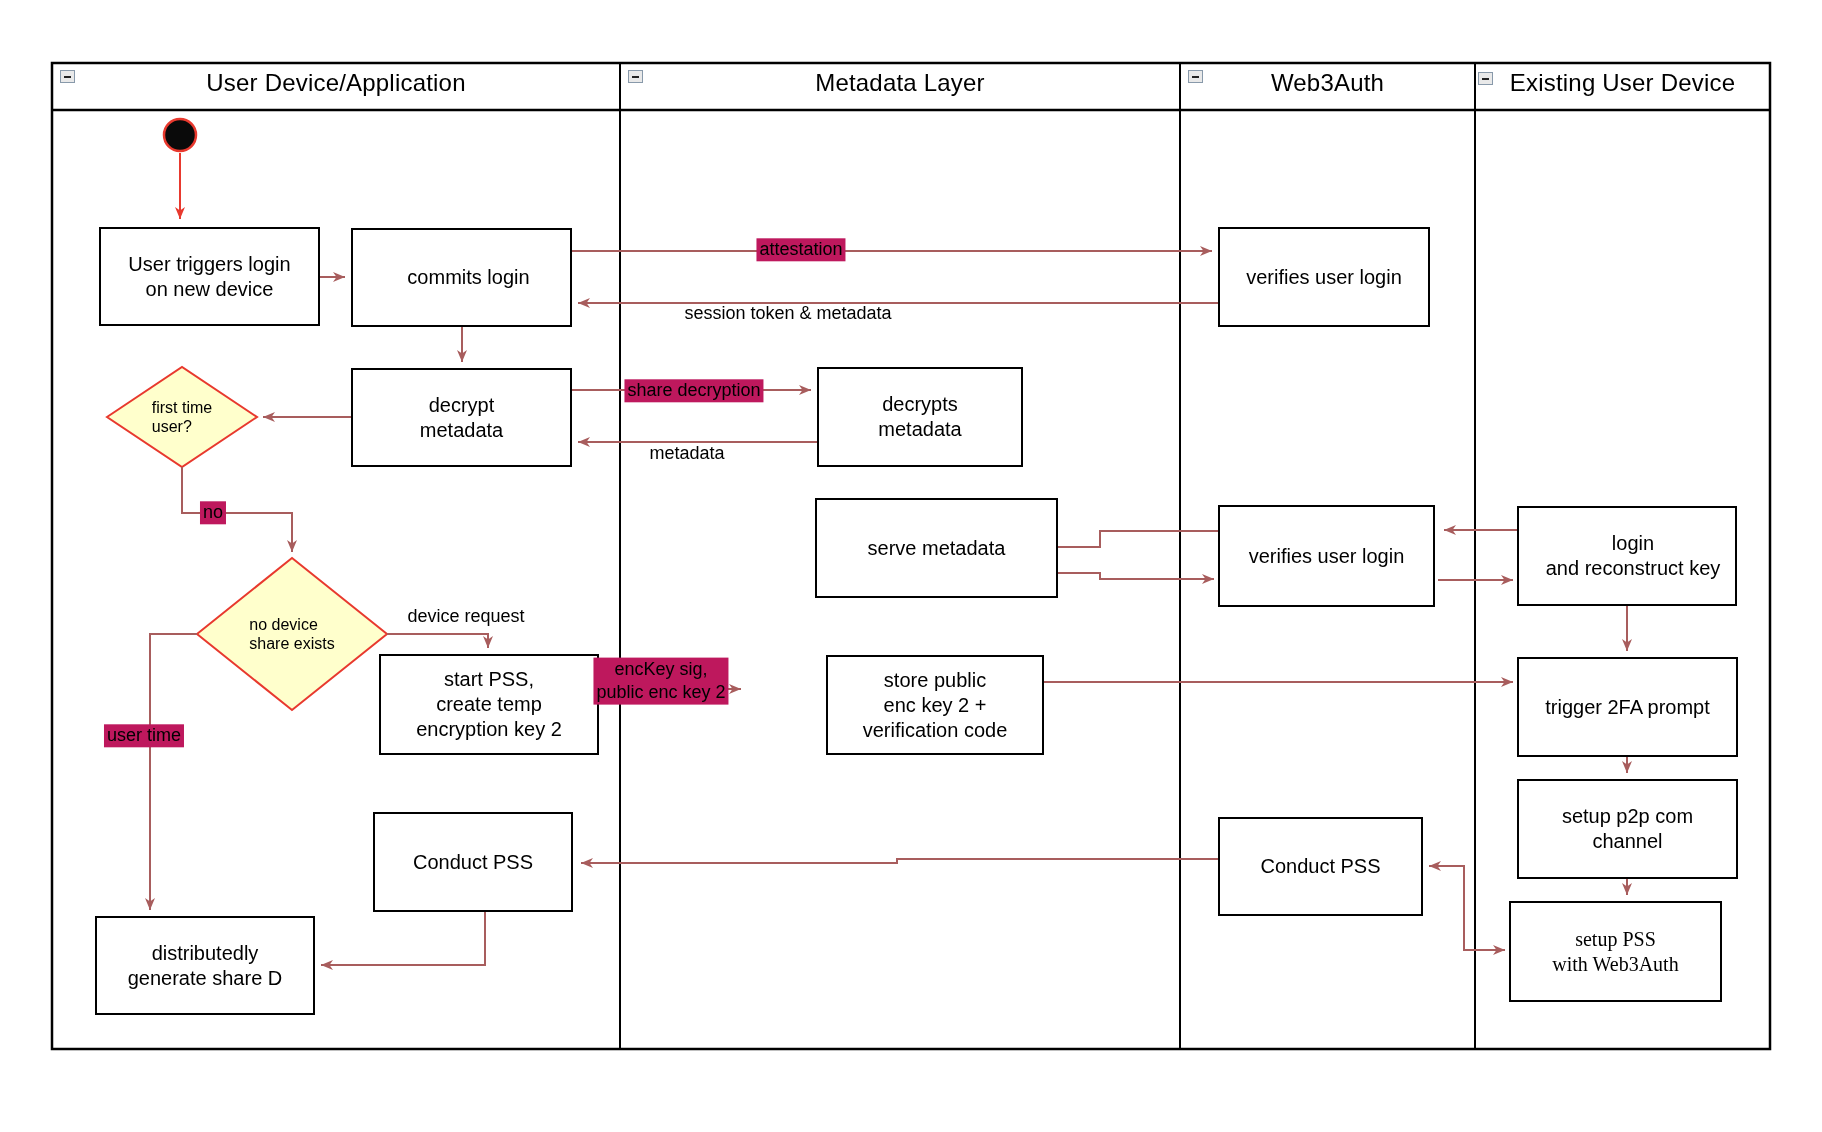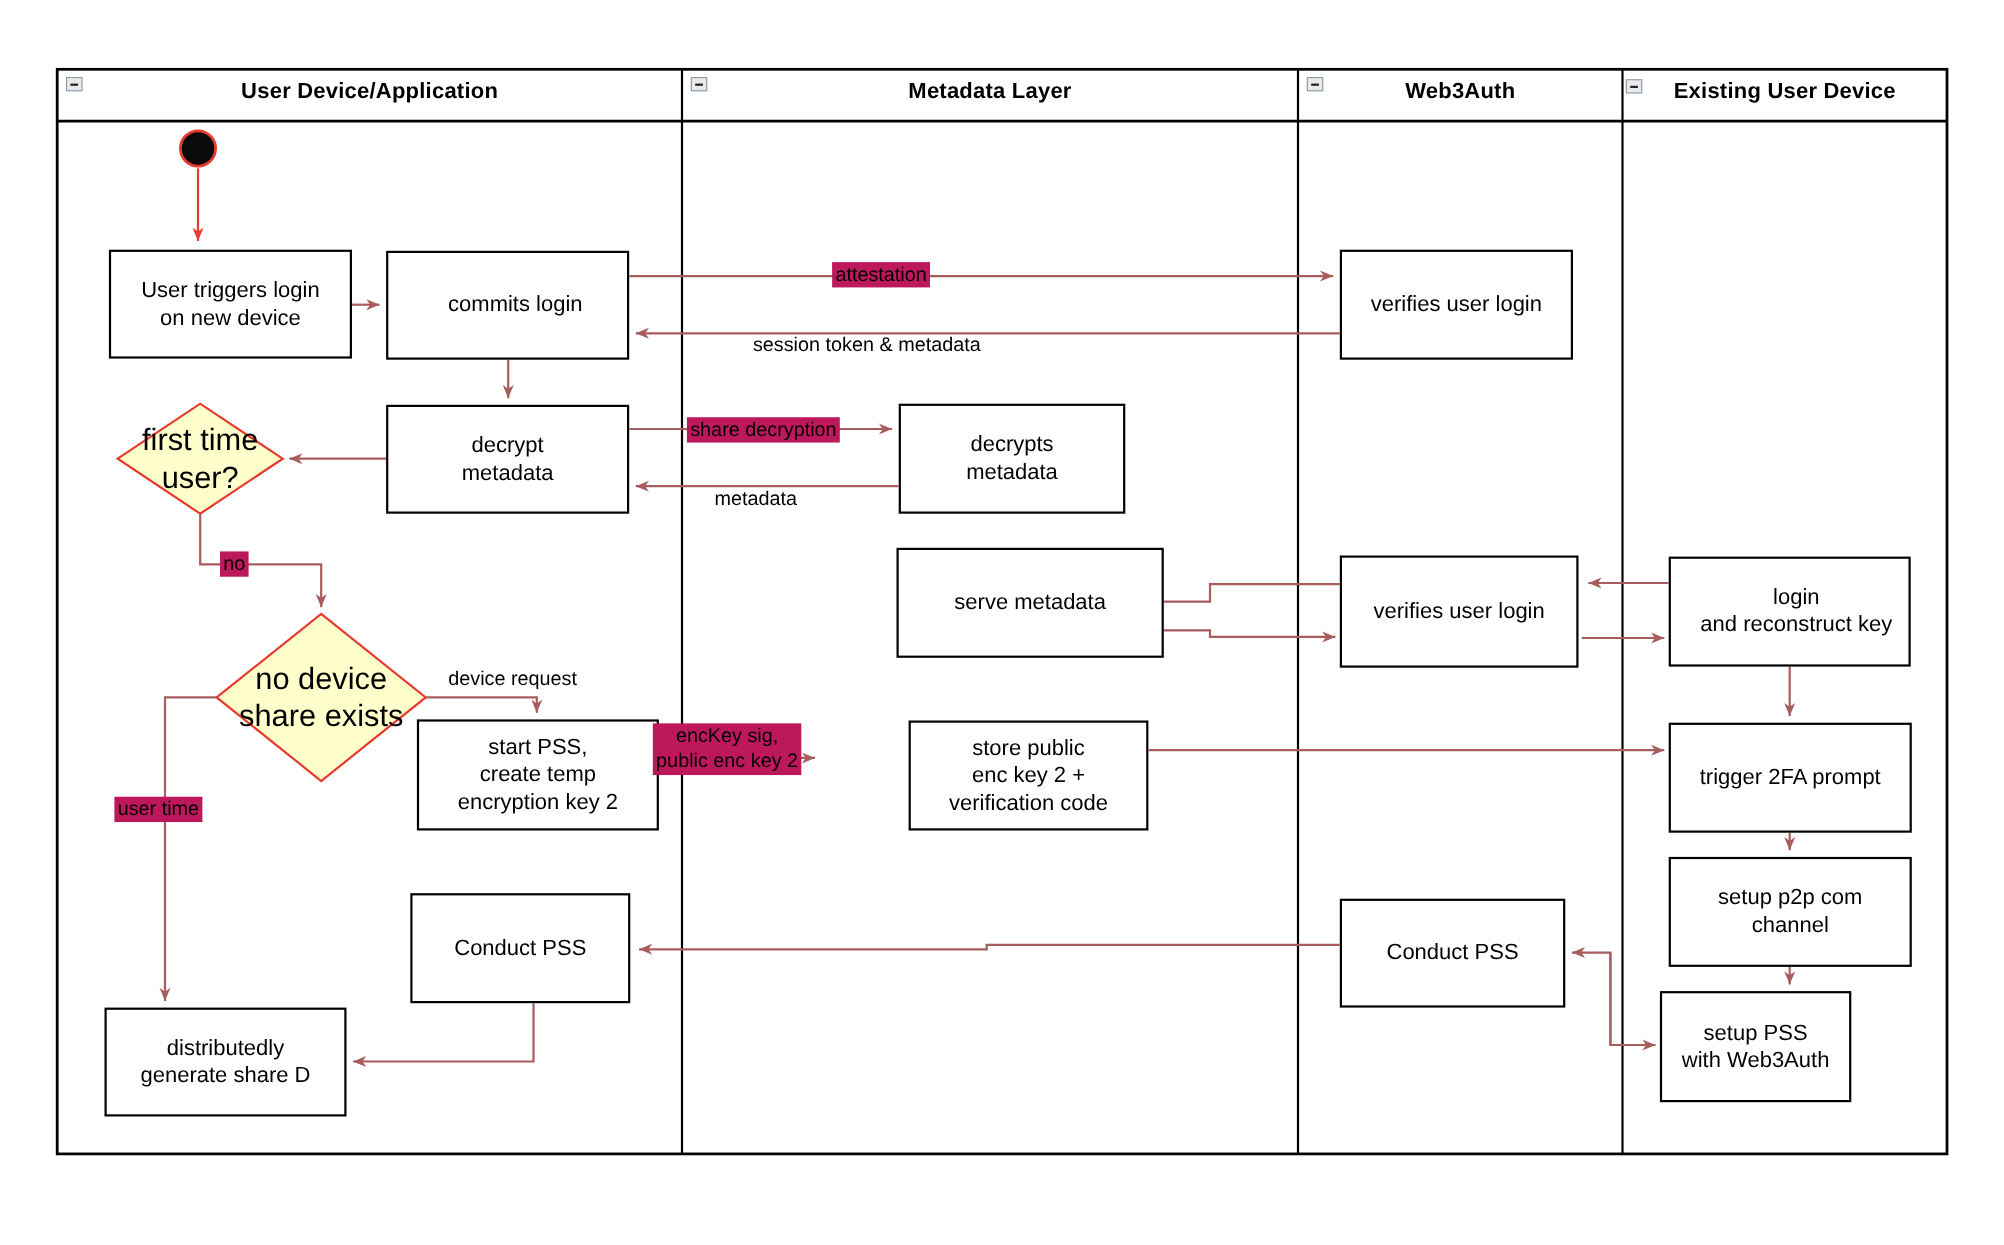--- a/index.html
+++ b/index.html
@@ -1,29 +1,29 @@
 <!DOCTYPE html>
 <html><head>
 <meta charset="utf-8">
 <style>
   html,body{margin:0;padding:0;background:#ffffff;}
   body{width:1822px;height:1132px;position:relative;overflow:hidden;
        font-family:"Liberation Sans", sans-serif;color:#000;}
   #stage{position:absolute;left:0;top:0;width:1822px;height:1132px;}
   svg.canvas{position:absolute;left:0;top:0;}
   .lane-title{position:absolute;top:63px;height:40px;display:flex;align-items:center;
-              justify-content:center;font-weight:bold;font-size:20px;letter-spacing:.2px;}
+              justify-content:center;font-weight:normal;font-size:24px;letter-spacing:.2px;}
   .collapse{position:absolute;width:15px;height:13px;background:#e9e9e9;
             border:1px solid #8899aa;box-sizing:border-box;}
   .collapse::after{content:"";position:absolute;left:3px;top:5px;width:7px;height:2px;background:#222;}
   .node{position:absolute;background:#ffffff;border:2px solid #000;box-sizing:border-box;
         display:flex;align-items:center;justify-content:center;text-align:center;
         white-space:pre-line;font-size:20px;line-height:1.25;}
-  .dlabel{position:absolute;transform:translate(-50%,-50%);text-align:center;
-          white-space:pre-line;font-size:28px;line-height:1.2;}
+  .dlabel{position:absolute;transform:translate(-50%,-50%);
+          white-space:pre-line;font-size:16px;line-height:1.2;}
   .elabel{position:absolute;transform:translate(-50%,-50%);background:#be185d;
           padding:0 3px;font-size:18px;line-height:1.3;text-align:center;white-space:pre-line;}
   .nobg{background:transparent;}
 </style>
 </head>
 <body>
 
 <div id="stage">
 
   <svg class="canvas" width="1822" height="1132" viewBox="0 0 1822 1132">
@@ -106,21 +106,21 @@
 
   <div class="node" style="left:1218px;top:227px;width:212px;height:100px;">verifies user login</div>
   <div class="node" style="left:1218px;top:505px;width:217px;height:102px;">verifies user login</div>
   <div class="node" style="left:1218px;top:817px;width:205px;height:99px;">Conduct PSS</div>
 
   <div class="node" style="left:1517px;top:506px;width:220px;height:100px;padding-left:12px;">login
 and reconstruct key</div>
   <div class="node" style="left:1517px;top:657px;width:221px;height:100px;">trigger 2FA prompt</div>
   <div class="node" style="left:1517px;top:779px;width:221px;height:100px;">setup p2p com
 channel</div>
-  <div class="node" style="left:1509px;top:901px;width:174px;height:101px;">setup PSS
+  <div class="node" style="left:1509px;top:901px;width:213px;height:101px;font-family:Liberation Serif, serif;">setup PSS
 with Web3Auth</div>
 
   <div class="dlabel" style="left:182px;top:417px;">first time
 user?</div>
   <div class="dlabel" style="left:292px;top:634px;">no device
 share exists</div>
 
   <div class="elabel" style="left:801px;top:250px;">attestation</div>
   <div class="elabel nobg" style="left:788px;top:314px;">session token &amp; metadata</div>
   <div class="elabel" style="left:694px;top:391px;">share decryption</div>

